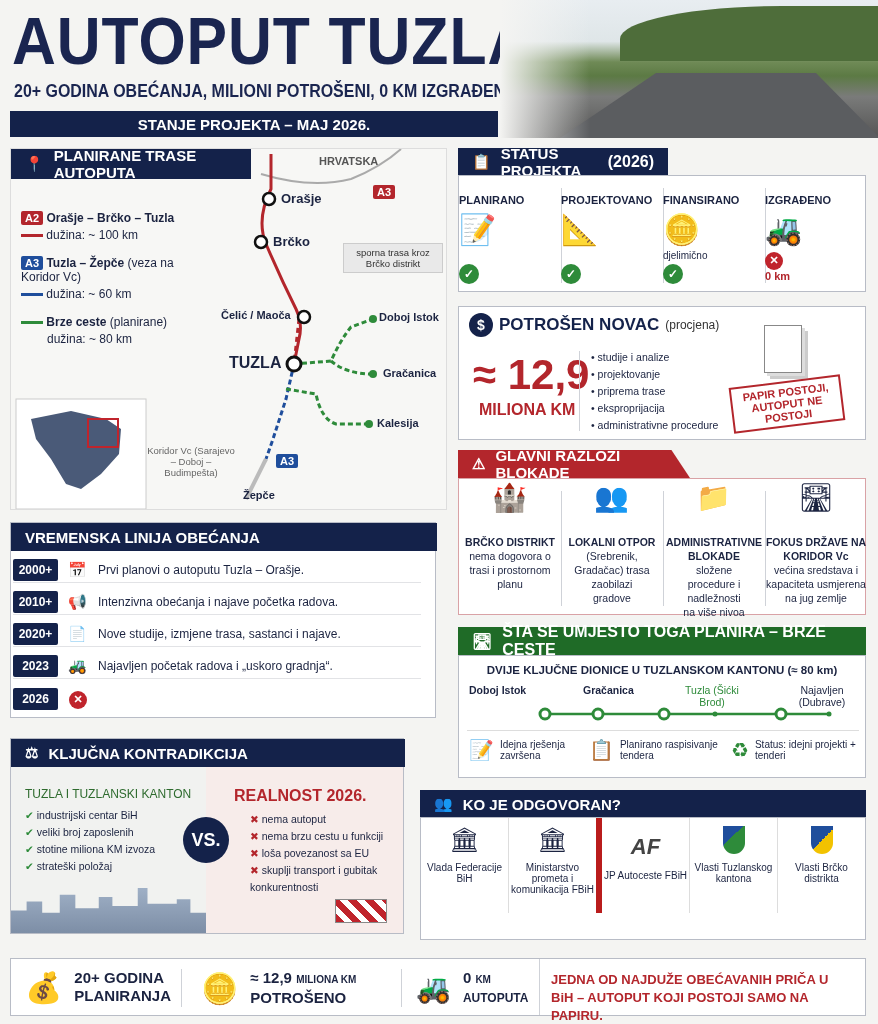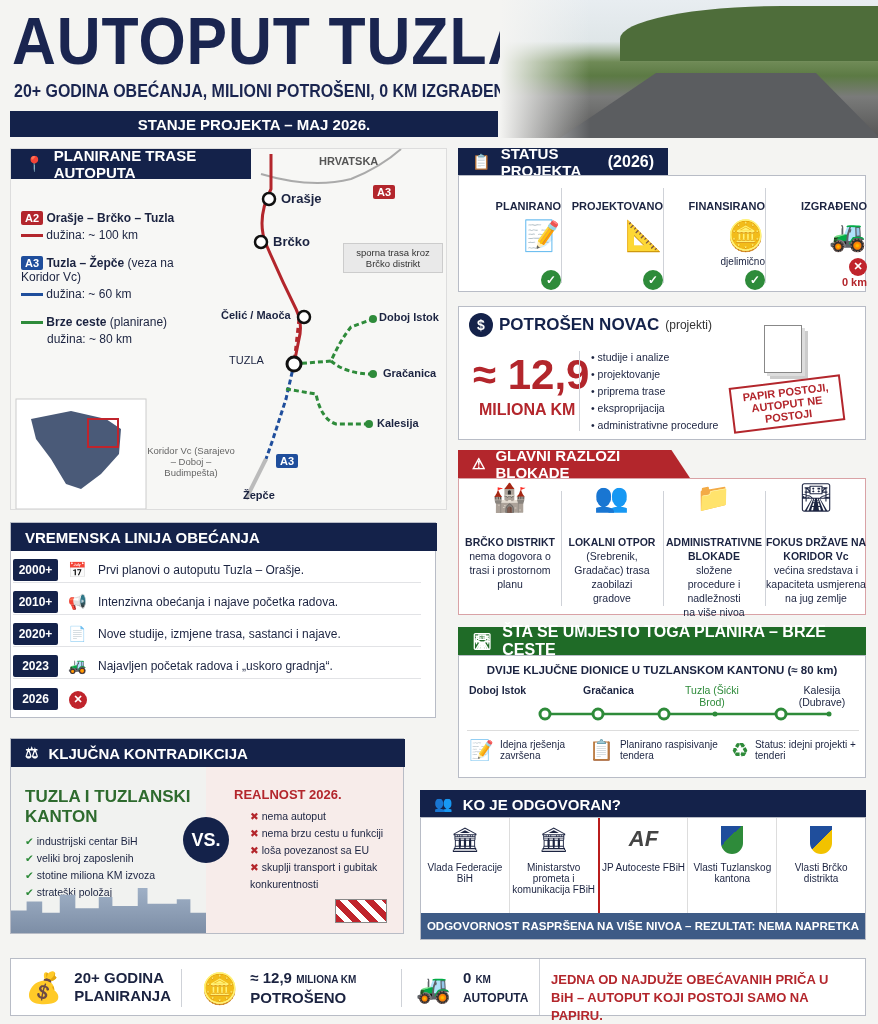--- a/index.html
+++ b/index.html
@@ -23,21 +23,21 @@
 
 #timeline{left:10px;top:522px;width:426px;height:196px}
 .tl-row{position:absolute;left:2px;width:408px;height:26px;display:flex;align-items:center;border-bottom:1px solid #e2e3e6}
 .tl-year{width:45px;height:22px;background:#14224a;color:#fff;font-weight:bold;font-size:12px;display:flex;align-items:center;justify-content:center;border-radius:2px}
 .tl-ico{width:40px;text-align:center;font-size:15px}
 .tl-text{font-size:12px;color:#1b2340}
 
 #contra{left:10px;top:738px;width:394px;height:196px}
 
 #status{left:458px;top:175px;width:408px;height:117px}
-.st-col{position:absolute;top:8px;width:102px;height:117px;text-align:right}
+.st-col{position:absolute;top:2px;width:102px;height:117px;text-align:left}
 .st-col .lbl{font-size:11px;font-weight:bold;margin-top:16px}
 .st-col .gl{font-size:30px;margin-top:6px;color:#333;height:38px}
 .chk{display:inline-flex;width:20px;height:20px;border-radius:50%;background:#2e8b3a;color:#fff;font-size:12px;align-items:center;justify-content:center;font-weight:bold}
 .xx{display:inline-flex;width:18px;height:18px;border-radius:50%;background:#c0242c;color:#fff;font-size:11px;align-items:center;justify-content:center;font-weight:bold}
 .vsep{position:absolute;width:1px;background:#cfd2d8}
 
 #money{left:458px;top:306px;width:408px;height:134px}
 
 #block{left:458px;top:478px;width:408px;height:137px;border-color:#d9a2a6}
 .bl-col{position:absolute;top:0;width:102px;text-align:center;font-size:10.5px;line-height:14px;color:#1b2340}
@@ -92,21 +92,21 @@
     <div><span class="badge" style="background:#b3262c">A2</span> <b>Orašje – Brčko – Tuzla</b></div>
     <div style="margin:3px 0 14px"><span style="display:inline-block;width:22px;height:3px;background:#b3262c;vertical-align:middle"></span> <span>dužina: ~ 100 km</span></div>
     <div><span class="badge" style="background:#1f4e9c">A3</span> <b>Tuzla – Žepče</b> <span>(veza na Koridor Vc)</span></div>
     <div style="margin:3px 0 14px"><span style="display:inline-block;width:22px;height:3px;background:#1f4e9c;vertical-align:middle"></span> <span>dužina: ~ 60 km</span></div>
     <div><span style="display:inline-block;width:22px;height:3px;background:#2e8b3a;vertical-align:middle"></span> <b>Brze ceste</b> <span>(planirane)</span></div>
     <div style="margin:3px 0 0 26px">dužina: ~ 80 km</div>
   </div>
   <div style="position:absolute;left:270px;top:42px;font-size:13px;font-weight:bold">Orašje</div>
   <div style="position:absolute;left:262px;top:85px;font-size:13px;font-weight:bold">Brčko</div>
   <div style="position:absolute;left:210px;top:160px;font-size:11px;font-weight:bold">Čelić / Maoča</div>
-  <div style="position:absolute;left:218px;top:205px;font-size:11px;font-weight:400">TUZLA</div>
+  <div style="position:absolute;left:218px;top:205px;font-size:16px;font-weight:700">TUZLA</div>
   <div style="position:absolute;left:368px;top:162px;font-size:11px;font-weight:bold">Doboj Istok</div>
   <div style="position:absolute;left:372px;top:218px;font-size:11px;font-weight:bold">Gračanica</div>
   <div style="position:absolute;left:366px;top:268px;font-size:11px;font-weight:bold">Kalesija</div>
   <div style="position:absolute;left:232px;top:340px;font-size:11px;font-weight:bold">Žepče</div>
   <div style="position:absolute;left:332px;top:94px;width:100px;background:#e9e9e9;border:1px solid #ccc;font-size:9.5px;text-align:center;padding:3px;color:#333">sporna trasa kroz Brčko distrikt</div>
   <div style="position:absolute;left:134px;top:296px;width:92px;font-size:9.5px;text-align:center;color:#666">Koridor Vc (Sarajevo – Doboj – Budimpešta)</div>
 </div>
 
 <div class="panel" id="timeline">
   <div class="ptitle navy" style="left:0;top:0;width:426px;height:28px">VREMENSKA LINIJA OBEĆANJA</div>
@@ -135,31 +135,31 @@
       <span class="tl-ico"><span class="xx">✕</span></span>
     </div>
 </div>
 
 <div class="panel" id="contra">
   <div class="ptitle navy" style="left:0;top:0;width:394px;height:28px">
       <span>⚖</span>
       <span>KLJUČNA KONTRADIKCIJA</span>
     </div>
   <div style="position:absolute;left:0;top:28px;width:195px;height:166px;background:#f1f2f0">
-    <div style="margin:20px 0 6px 14px;font-size:17px;font-weight:bold;color:#2e6b2e">TUZLA I TUZLANSKI KANTON</div>
+    <div style="margin:20px 0 6px 14px;font-size:12px;font-weight:normal;color:#2e6b2e">TUZLA I TUZLANSKI KANTON</div>
     <div style="margin-left:14px;font-size:10.5px;line-height:17px">
       <div><span style="color:#2e8b3a">✔</span> <span>industrijski centar BiH</span></div>
       <div><span style="color:#2e8b3a">✔</span> <span>veliki broj zaposlenih</span></div>
       <div><span style="color:#2e8b3a">✔</span> <span>stotine miliona KM izvoza</span></div>
       <div><span style="color:#2e8b3a">✔</span> <span>strateški položaj</span></div>
     </div>
     <div style="position:absolute;left:0;bottom:0;width:195px;height:45px;background:linear-gradient(#9fb0c6,#7d8ea6);clip-path:polygon(0 50%,8% 50%,8% 30%,16% 30%,16% 55%,25% 55%,25% 15%,33% 15%,33% 45%,45% 45%,45% 20%,52% 20%,52% 40%,65% 40%,65% 0,70% 0,70% 35%,85% 35%,85% 25%,92% 25%,92% 55%,100% 55%,100% 100%,0 100%)"></div>
   </div>
   <div style="position:absolute;left:195px;top:28px;width:197px;height:166px;background:#f7ecea">
-    <div style="margin:20px 0 6px 28px;font-size:13px;font-weight:bold;color:#b3262c">REALNOST 2026.</div>
+    <div style="margin:20px 0 6px 28px;font-size:16px;font-weight:bold;color:#b3262c">REALNOST 2026.</div>
     <div style="margin-left:44px;font-size:10.5px;line-height:17px">
       <div><span style="color:#b3262c">✖</span> <span>nema autoput</span></div>
       <div><span style="color:#b3262c">✖</span> <span>nema brzu cestu u funkciji</span></div>
       <div><span style="color:#b3262c">✖</span> <span>loša povezanost sa EU</span></div>
       <div style="width:150px"><span style="color:#b3262c">✖</span> <span>skuplji transport i gubitak konkurentnosti</span></div>
     </div>
     <div style="position:absolute;right:16px;bottom:10px;width:52px;height:24px;background:repeating-linear-gradient(45deg,#c0242c 0 6px,#fff 6px 12px);border:1px solid #888"></div>
   </div>
   <div style="position:absolute;left:172px;top:78px;width:46px;height:46px;border-radius:50%;background:#14224a;color:#fff;font-weight:900;font-size:18px;display:flex;align-items:center;justify-content:center">VS.</div>
 </div>
@@ -176,21 +176,21 @@
   <div class="vsep" style="left:204px;top:12px;height:95px"></div>
   <div class="st-col" style="left:204px"><div class="lbl">FINANSIRANO</div><div class="gl">🪙</div><div style="font-size:10px;height:14px">djelimično</div><span class="chk">✓</span></div>
   <div class="vsep" style="left:306px;top:12px;height:95px"></div>
   <div class="st-col" style="left:306px"><div class="lbl">IZGRAĐENO</div><div class="gl">🚜</div><span class="xx">✕</span><div style="font-size:11px;font-weight:bold;color:#b3262c">0 km</div></div>
 </div>
 
 <div class="panel" id="money">
   <div style="position:absolute;left:10px;top:6px;display:flex;align-items:center;gap:6px">
     <span style="display:inline-flex;width:24px;height:24px;border-radius:50%;background:#14224a;color:#fff;font-weight:bold;font-size:14px;align-items:center;justify-content:center">$</span>
     <b style="font-size:17px;color:#14224a">POTROŠEN NOVAC</b>
-    <span style="font-size:12px;color:#333">(projekti)</span>
+    <span style="font-size:12px;color:#333">(procjena)</span>
   </div>
   <div style="position:absolute;left:14px;top:44px;font-size:42px;font-weight:900;color:#b3262c">≈ 12,9</div>
   <div style="position:absolute;left:20px;top:94px;font-size:16px;font-weight:900;color:#b3262c">MILIONA KM</div>
   <div class="vsep" style="left:120px;top:44px;height:80px"></div>
   <ul style="position:absolute;left:132px;top:42px;font-size:10.5px;line-height:17px;list-style:none">
     <li>• <span>studije i analize</span></li>
     <li>• <span>projektovanje</span></li>
     <li>• <span>priprema trase</span></li>
     <li>• <span>eksproprijacija</span></li>
     <li>• <span>administrativne procedure</span></li>
@@ -215,21 +215,21 @@
 
 <div class="ptitle" style="left:458px;top:627px;width:408px;height:28px;background:#1f6b27;font-size:16px">
     <span>🛣</span>
     <span>ŠTA SE UMJESTO TOGA PLANIRA – BRZE CESTE</span>
   </div>
 <div class="panel" id="brze" style="top:655px;height:123px">
   <div style="text-align:center;font-size:11.5px;font-weight:bold;margin-top:8px">DVIJE KLJUČNE DIONICE U TUZLANSKOM KANTONU (≈ 80 km)</div>
   <div style="position:absolute;left:10px;top:28px;font-size:10.5px;font-weight:bold">Doboj Istok</div>
   <div style="position:absolute;left:124px;top:28px;font-size:10.5px;font-weight:bold">Gračanica</div>
   <div style="position:absolute;left:218px;top:28px;width:70px;text-align:center;font-size:10.5px;color:#2e8b3a">Tuzla (Šićki Brod)</div>
-  <div style="position:absolute;left:330px;top:28px;width:66px;text-align:center;font-size:10.5px">Kalesija (Dubrave)</div>
+  <div style="position:absolute;left:330px;top:28px;width:66px;text-align:center;font-size:10.5px">Najavljen (Dubrave)</div>
   <svg style="position:absolute;left:0;top:50px" width="408" height="20">
     <line x1="86" y1="8" x2="370" y2="8" stroke="#2e8b3a" stroke-width="2.5"></line>
     <circle cx="86" cy="8" r="5" fill="#fff" stroke="#2e8b3a" stroke-width="3"></circle>
     <circle cx="139" cy="8" r="5" fill="#fff" stroke="#2e8b3a" stroke-width="3"></circle>
     <circle cx="205" cy="8" r="5" fill="#fff" stroke="#2e8b3a" stroke-width="3"></circle>
     <circle cx="256" cy="8" r="2.5" fill="#2e8b3a"></circle>
     <circle cx="322" cy="8" r="5" fill="#fff" stroke="#2e8b3a" stroke-width="3"></circle>
     <circle cx="370" cy="8" r="2.5" fill="#2e8b3a"></circle>
   </svg>
   <div style="position:absolute;left:8px;top:74px;width:392px;height:1px;background:#ddd"></div>
@@ -254,38 +254,37 @@
 <div class="panel" id="ko">
   <div style="display:flex;height:95px">
     <div style="flex:1;text-align:center;font-size:10px;padding-top:8px">
         <div style="font-size:24px;height:36px">🏛</div>
         <div>Vlada Federacije BiH</div>
       </div>
     <div style="flex:1;text-align:center;font-size:10px;padding-top:8px;border-left:1px solid #ddd">
         <div style="font-size:24px;height:36px">🏛</div>
         <div>Ministarstvo prometa i komunikacija FBiH</div>
       </div>
-    <div style="flex:1;text-align:center;font-size:10px;padding-top:8px;border-left:2px solid #b91c1c">
+    <div style="flex:1;text-align:center;font-size:10px;padding-top:16px;border-left:6px solid #b91c1c">
         <div style="font-size:22px;height:36px;font-weight:900;font-style:italic;color:#444">AF</div>
         <div>JP Autoceste FBiH</div>
       </div>
     <div style="flex:1;text-align:center;font-size:10px;padding-top:8px;border-left:1px solid #ddd">
         <div style="height:36px;display:flex;justify-content:center">
           <span style="width:22px;height:28px;background:linear-gradient(135deg,#1f4e9c 40%,#2e8b3a 40%);border-radius:0 0 11px 11px"></span>
         </div>
         <div>Vlasti Tuzlanskog kantona</div>
       </div>
     <div style="flex:1;text-align:center;font-size:10px;padding-top:8px;border-left:1px solid #ddd">
         <div style="height:36px;display:flex;justify-content:center">
           <span style="width:22px;height:28px;background:linear-gradient(135deg,#1f4e9c 50%,#f2c200 50%);border-radius:0 0 11px 11px"></span>
         </div>
         <div>Vlasti Brčko distrikta</div>
       </div>
   </div>
-  <div style="height:26px;background:#3e5b86;color:#fff;font-weight:bold;font-size:11.5px;display:flex;align-items:center;justify-content:center">ODGOVORNOST RASPRŠENA NA VIŠE NIVOA – REZULTAT: NEMA NAPRETKA</div>
 </div>
 
 <div class="panel" id="foot">
   <div style="position:absolute;left:14px;top:10px;display:flex;align-items:center;gap:12px">
     <span style="font-size:30px">💰</span>
     <div style="font-weight:900;font-size:15px;line-height:18px">
         <div>20+ GODINA</div>
         <div>PLANIRANJA</div>
       </div>
   </div>

